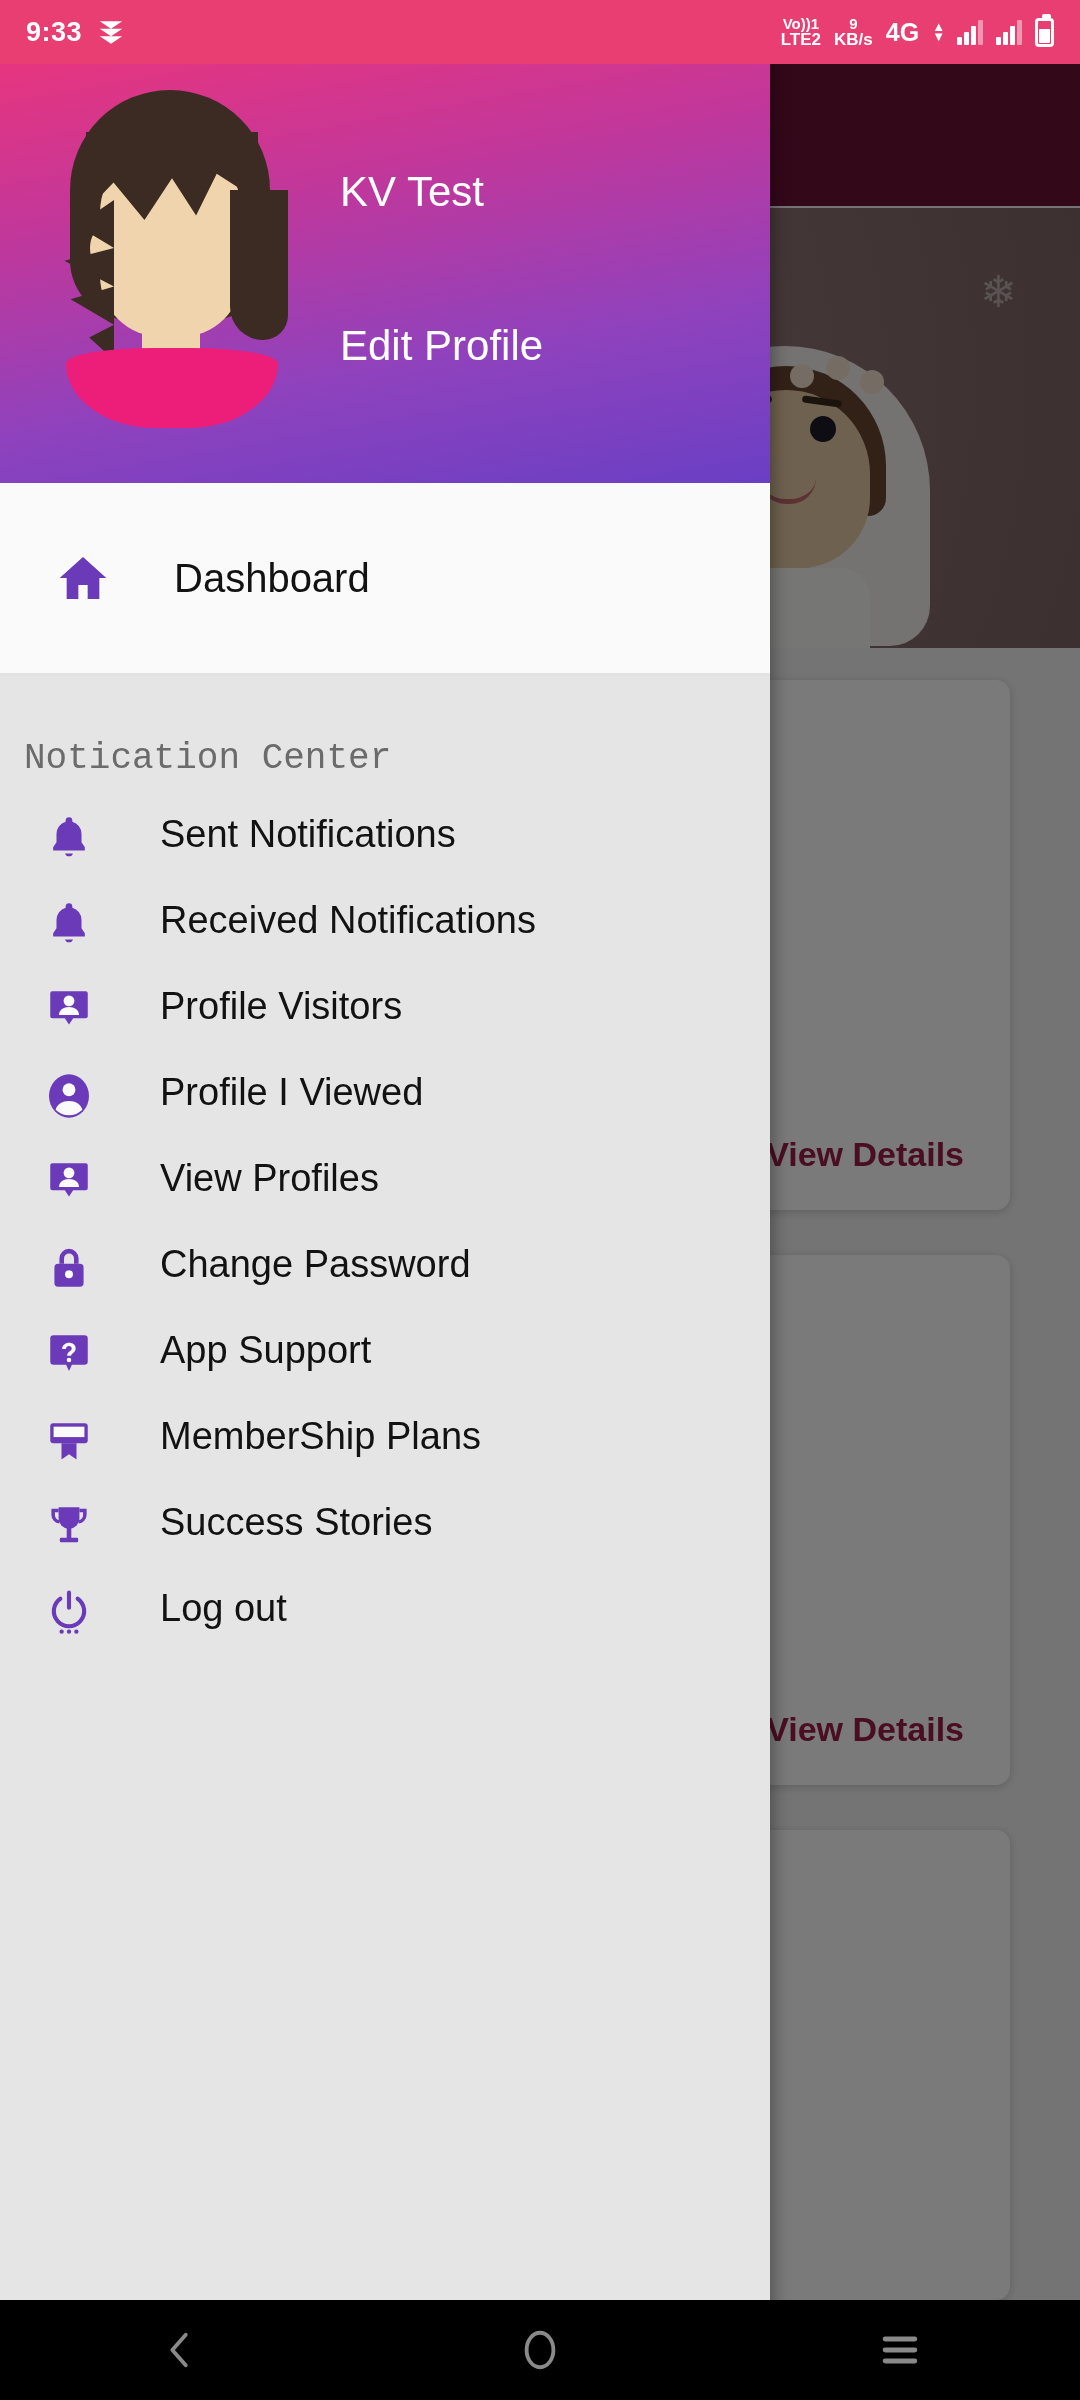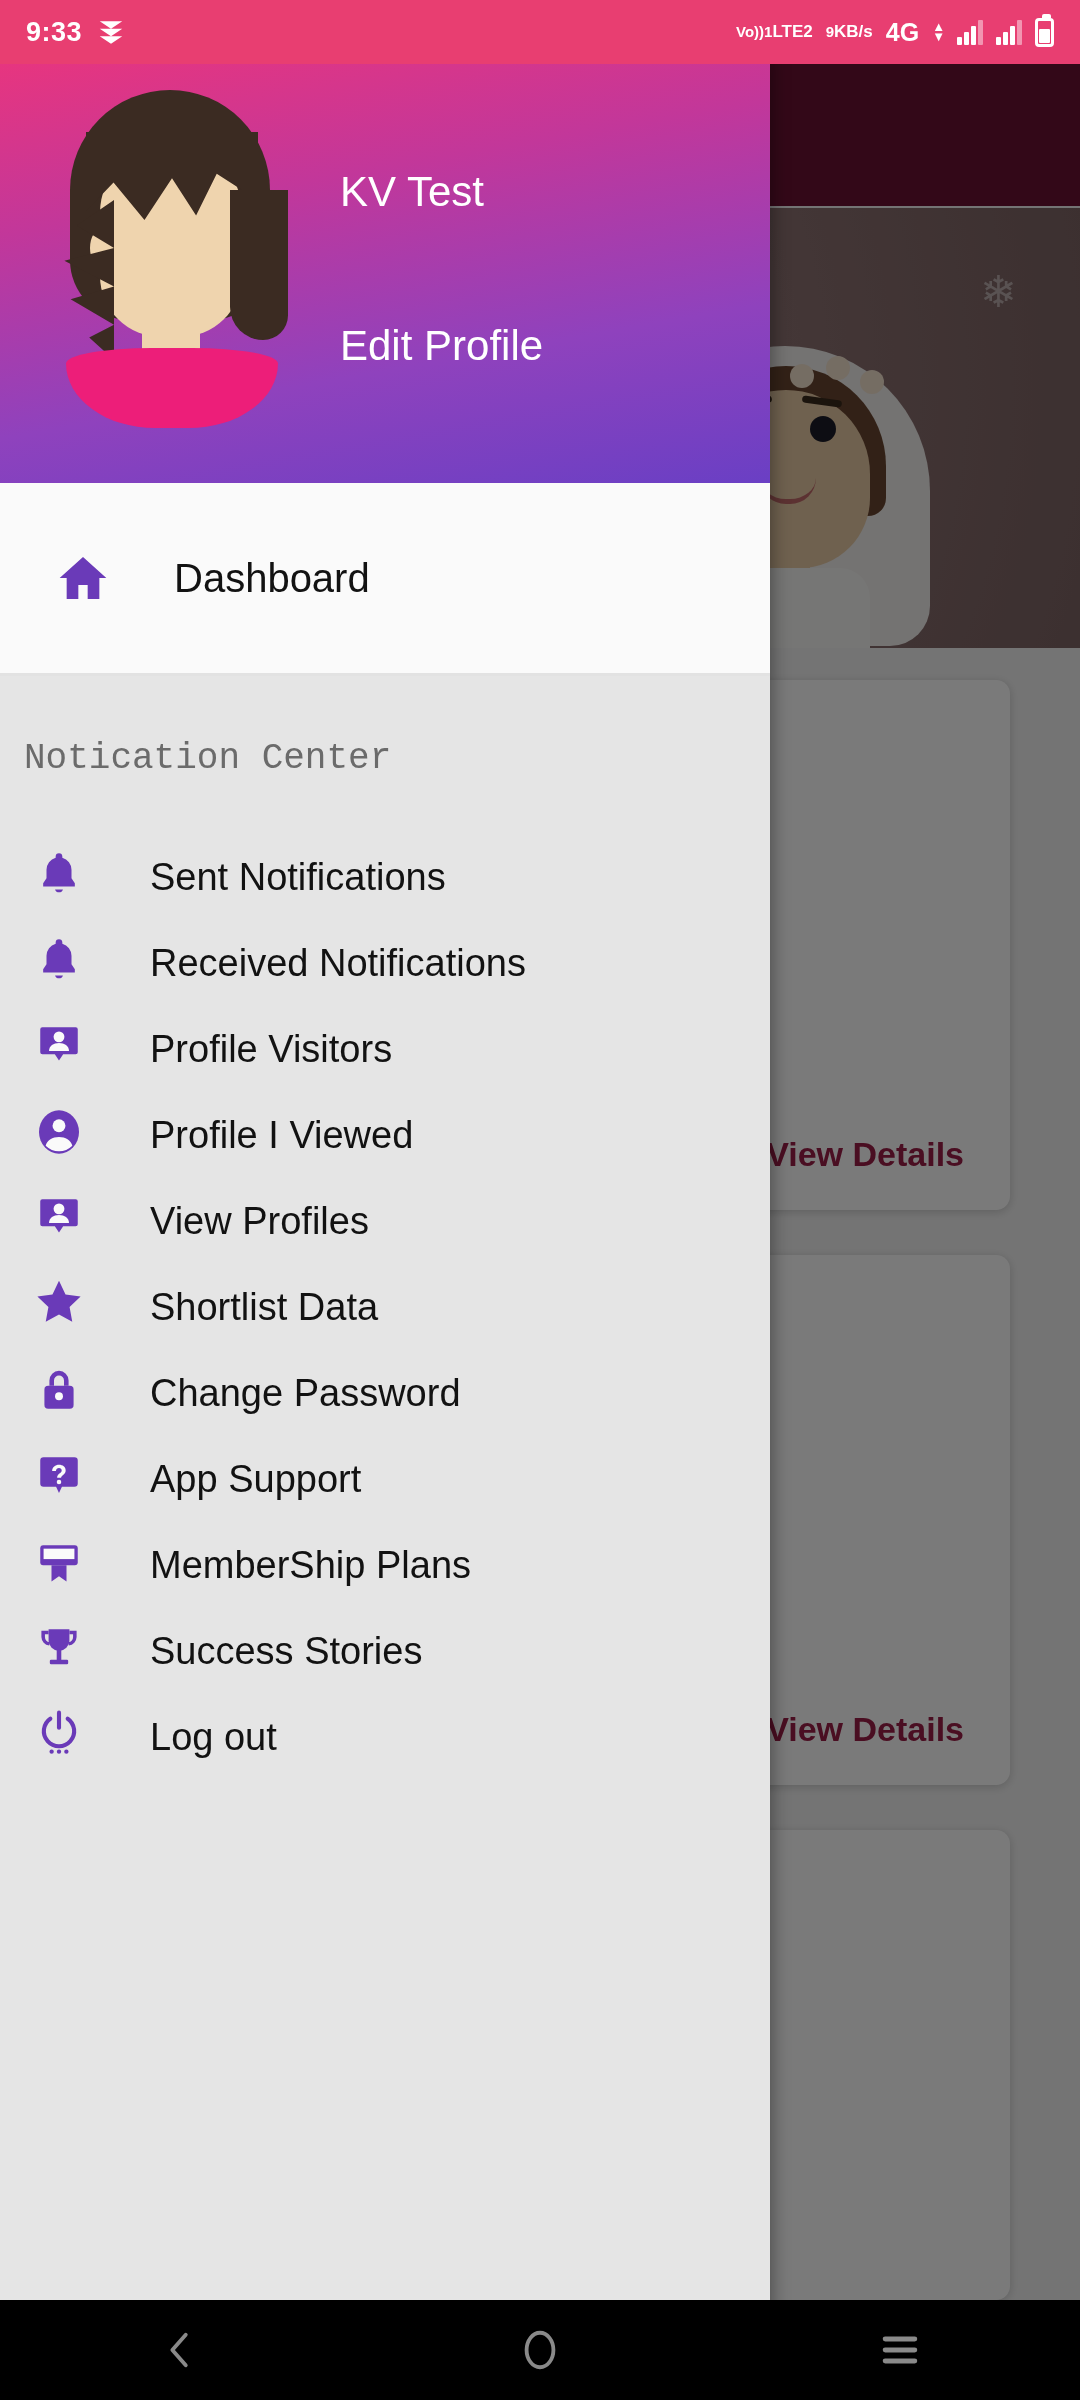--- a/index.html
+++ b/index.html
@@ -15,21 +15,21 @@
 
   #status-bar {
     position:absolute; top:0; left:0; width:1080px; height:64px;
     background:#e83e71; color:#ffffff;
     display:flex; align-items:center; justify-content:space-between;
     padding:0 26px; z-index:60;
   }
   .sb-left { display:flex; align-items:center; gap:14px; }
   .sb-clock { font-size:27px; font-weight:700; letter-spacing:.5px; }
   .sb-right { display:flex; align-items:center; gap:13px; }
-  .sb-stack { display:flex; align-items:center; line-height:1.02; }
+  .sb-stack { display:flex; flex-direction:column; align-items:center; line-height:1.02; }
   .sb-stack .t { font-size:15px; font-weight:700; }
   .sb-stack .b { font-size:17px; font-weight:700; }
   .sb-4g { font-size:25px; font-weight:600; }
   .bars { display:flex; align-items:flex-end; gap:2px; height:26px; }
   .bars i { display:block; width:5px; background:#ffffff; border-radius:1px; }
   .bars i:nth-child(1){height:8px}
   .bars i:nth-child(2){height:13px}
   .bars i:nth-child(3){height:19px}
   .bars i:nth-child(4){height:25px;background:rgba(255,255,255,.45)}
   .updown { font-size:13px; line-height:.78; margin-right:-1px; }
@@ -213,21 +213,21 @@
   .ico svg { display:block; }
   .item-label {
     margin-left:52px; font-size:38px; color:#121212;
   }
   #dash-label { margin-left:52px; font-size:40px; color:#121212; }
 
   #section-title {
     padding:62px 0 34px 24px; font-size:36px; color:#6b6b6b;font-family:Liberation Mono, monospace;
   }
   .menu-item {
-    display:flex; align-items:flex-end; height:86px; padding-left:20px;
+    display:flex; align-items:flex-start; height:86px; padding-left:30px;
   }
   .menu-item + .menu-item { margin-top:0; }
 
   
   #nav-bar {
     position:absolute; bottom:0; left:0; width:1080px; height:100px;
     background:#000000; z-index:70;
     display:flex; align-items:center; justify-content:space-around;
   }
   .nav-btn { width:120px; height:100px; display:flex; align-items:center; justify-content:center; }
@@ -409,28 +409,20 @@
     <span class="ico">
       <svg width="50" height="50" viewBox="0 0 24 24">
         <path fill="#6A3AB8" d="M4 3h16a1 1 0 0 1 1 1v11a1 1 0 0 1-1 1h-6l-2 3-2-3H4a1 1 0 0 1-1-1V4a1 1 0 0 1 1-1z"></path>
         <circle cx="12" cy="7.6" r="2.6" fill="#fafafa"></circle>
         <path fill="#fafafa" d="M7.2 14.4c0-2.4 2.2-3.8 4.8-3.8s4.8 1.4 4.8 3.8H7.2z"></path>
       </svg>
     </span>
     <span class="item-label">View Profiles</span>
   </div>
 
-  <div class="menu-item">
-    <span class="ico">
-      <svg width="54" height="54" viewBox="0 0 24 24">
-        <path fill="#6A3AB8" d="m12 2.6 2.9 6.1 6.7.9-4.9 4.6 1.2 6.6-5.9-3.2-5.9 3.2 1.2-6.6L2.4 9.6l6.7-.9L12 2.6z"></path>
-      </svg>
-    </span>
-    <span class="item-label">Shortlist Data</span>
-  </div>
 
   <div class="menu-item">
     <span class="ico">
       <svg width="50" height="50" viewBox="0 0 24 24">
         <path fill="#6A3AB8" d="M7.4 10V7.4a4.6 4.6 0 1 1 9.2 0V10h-2.2V7.4a2.4 2.4 0 1 0-4.8 0V10H7.4z"></path>
         <rect x="5" y="10" width="14" height="11" rx="1.8" fill="#6A3AB8"></rect>
         <circle cx="12" cy="15" r="1.9" fill="#fafafa"></circle>
       </svg>
     </span>
     <span class="item-label">Change Password</span>

